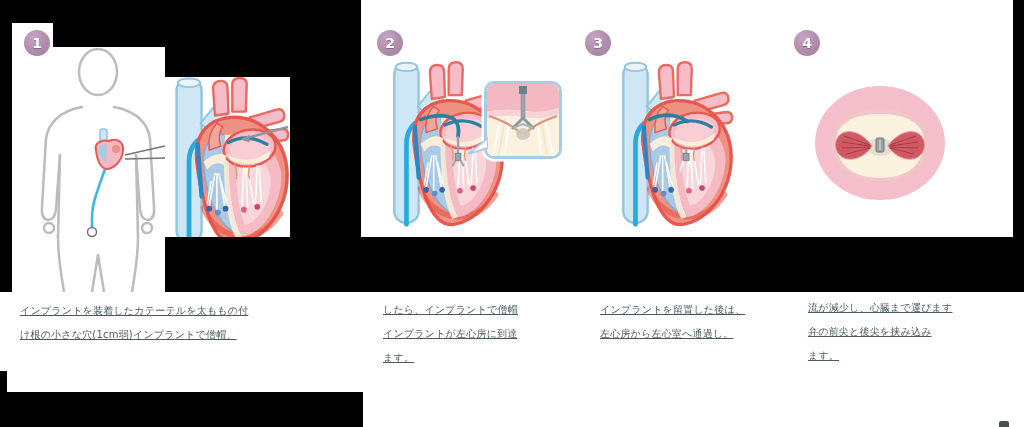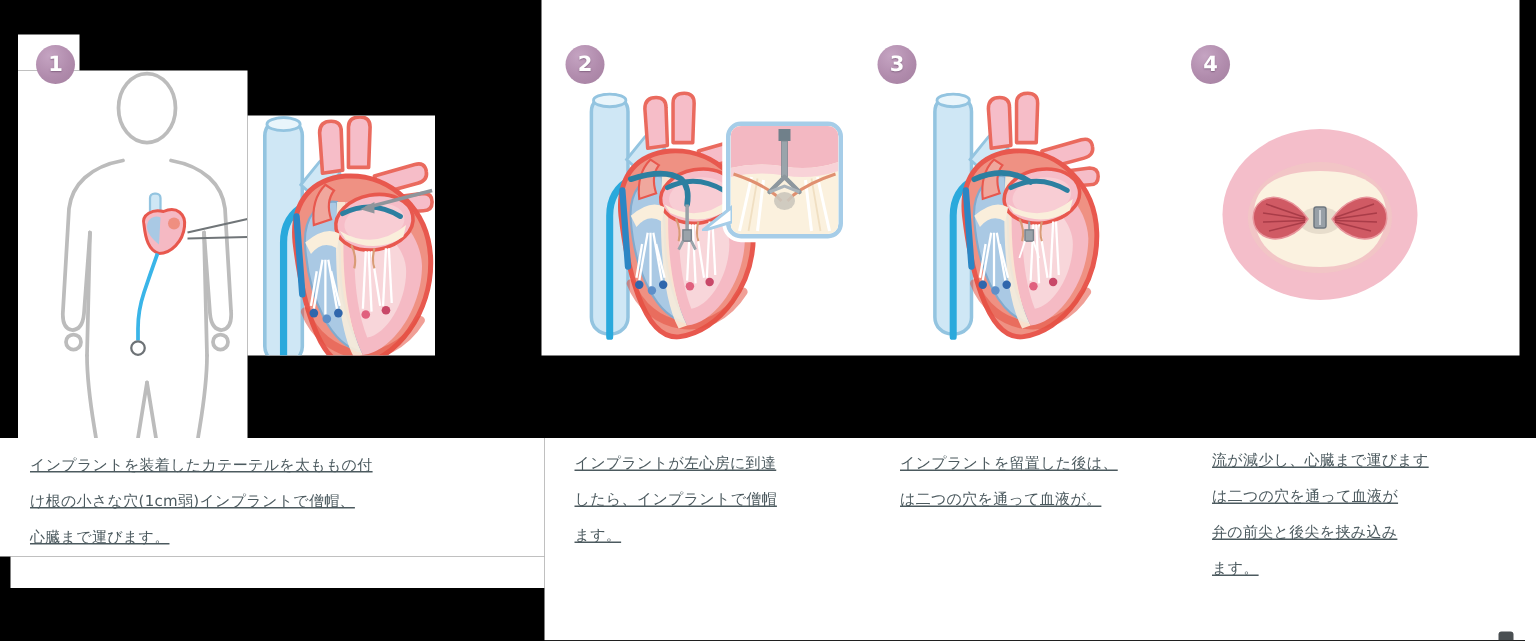--- a/index.html
+++ b/index.html
@@ -222,33 +222,31 @@
     </g>
     <g>
       <rect x="62" y="54" width="8" height="14" rx="1.5" fill="#98a0a7" stroke="#6f7880" stroke-width="1"></rect>
       <line x1="66" y1="56" x2="66" y2="66" stroke="#d7dbde" stroke-width="1.2"></line>
     </g>
   </svg>
 
   <div class="jp" style="left:20px;top:299px;width:335px;">
     <div>インプラントを装着したカテーテルを太ももの付</div>
     <div>け根の小さな穴(1cm弱)インプラントで僧帽、</div>
-    <div>心臓まで運びます。</div>
   </div>
   <div class="jp" style="left:383px;top:298px;width:204px;">
+    <div>したら、インプラントで僧帽</div>
     <div>インプラントが左心房に到達</div>
-    <div>したら、インプラントで僧帽</div>
     <div>ます。</div>
   </div>
   <div class="jp" style="left:600px;top:298px;width:198px;">
     <div>インプラントを留置した後は、</div>
-    <div>は二つの穴を通って血液が。</div>
+    <div>左心房から左心室へ通過し。</div>
   </div>
   <div class="jp" style="left:808px;top:296px;width:210px;">
     <div>流が減少し、心臓まで運びます</div>
-    <div>は二つの穴を通って血液が</div>
     <div>弁の前尖と後尖を挟み込み</div>
     <div>ます。</div>
   </div>
 
   <div class="corner-mark"></div>
 
 </div>
 
 </body></html>

